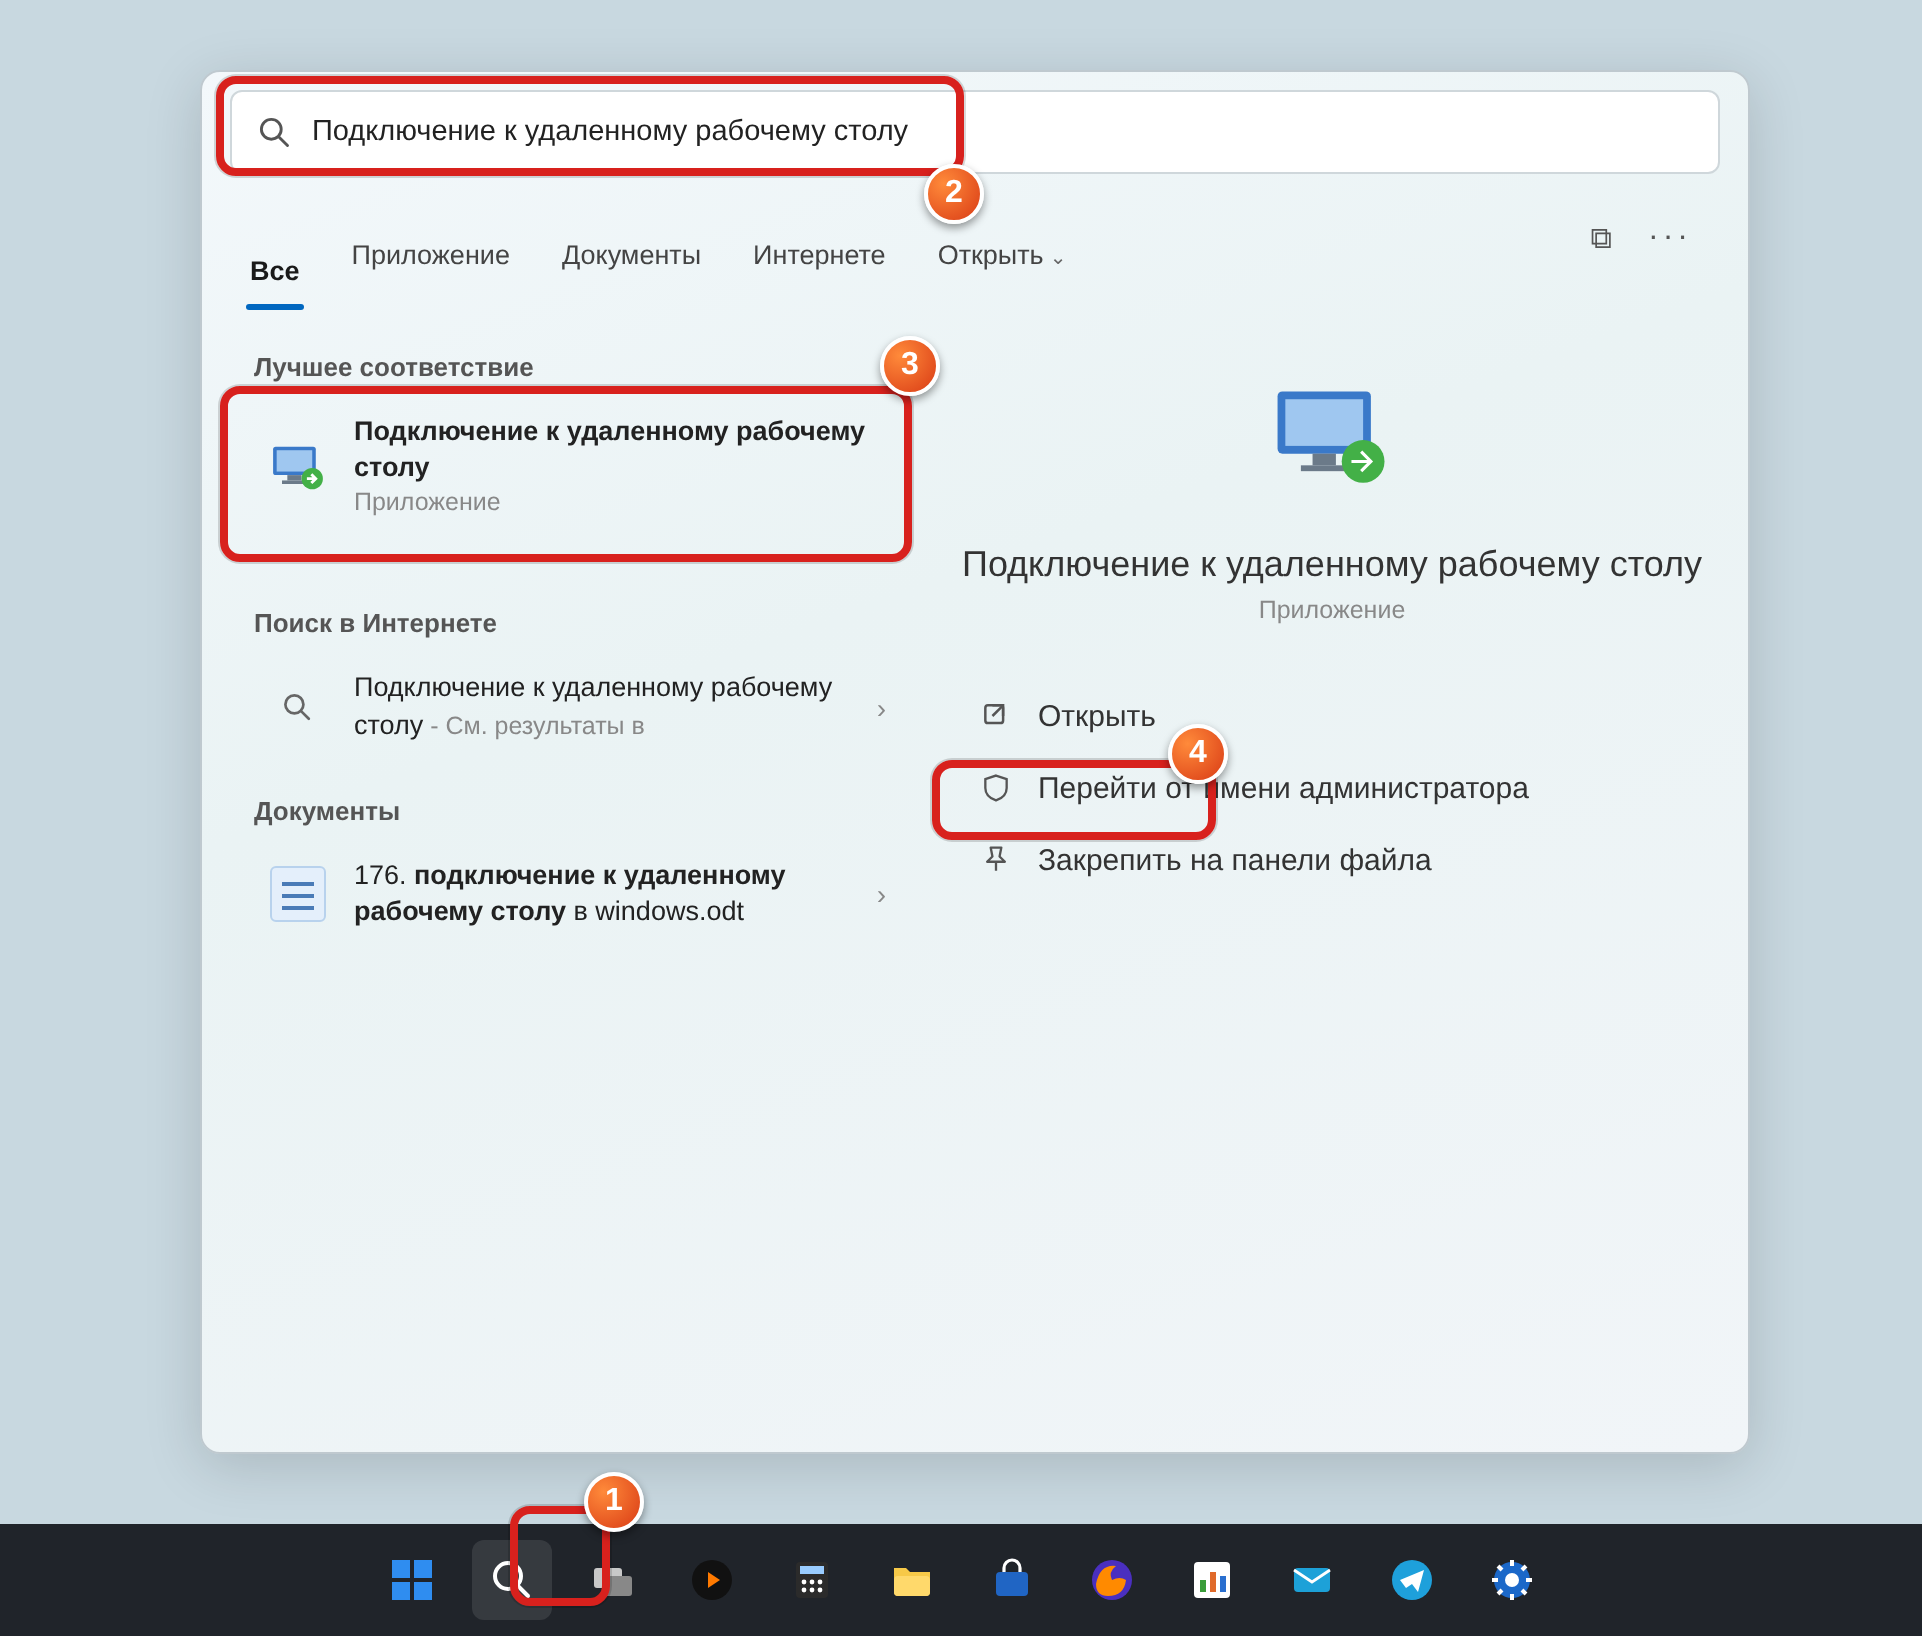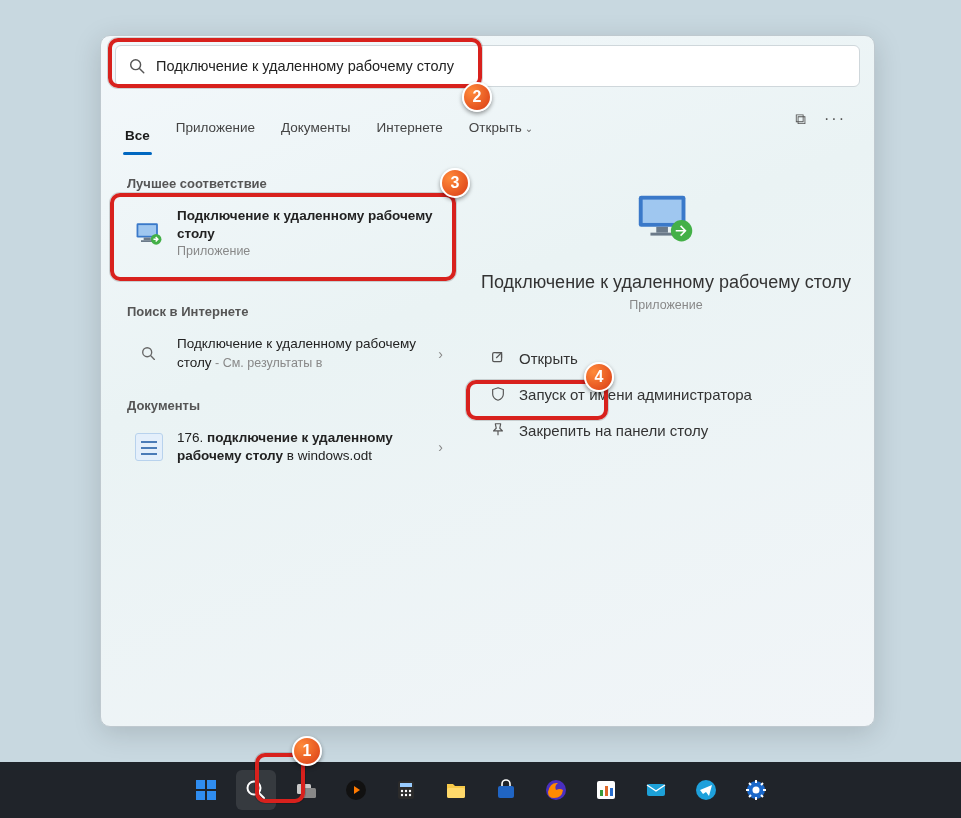--- a/index.html
+++ b/index.html
@@ -163,29 +163,29 @@
             </svg>
           </span>
         <span>Открыть</span>
       </div>
       <div class="action-row">
         <span class="aicon">
             <svg viewBox="0 0 18 18" width="16" height="16">
               <path d="M9 2 L15 4 v5 c0 4 -3 6 -6 7 c-3 -1 -6 -3 -6 -7 V4 Z" fill="none" stroke="#555" stroke-width="1.3"></path>
             </svg>
           </span>
-        <span>Запуск от имени администратора</span>
+        <span>Перейти от имени администратора</span>
       </div>
       <div class="action-row">
         <span class="aicon">
             <svg viewBox="0 0 18 18" width="16" height="16">
               <path d="M6 2 h6 l-1 5 l3 3 H4 l3 -3 Z M9 10 v5" fill="none" stroke="#555" stroke-width="1.3" stroke-linejoin="round"></path>
             </svg>
           </span>
-        <span>Закрепить на панели столу</span>
+        <span>Закрепить на панели файла</span>
       </div>
     </div>
   </div>
 </div>
 
 <div class="hl" style="top:38px; left:108px; width:374px; height:50px;"></div>
 <div class="badge" style="top:82px; left:462px;">2</div>
 
 <div class="hl" style="top:193px; left:110px; width:346px; height:88px;"></div>
 <div class="badge" style="top:168px; left:440px;">3</div>

